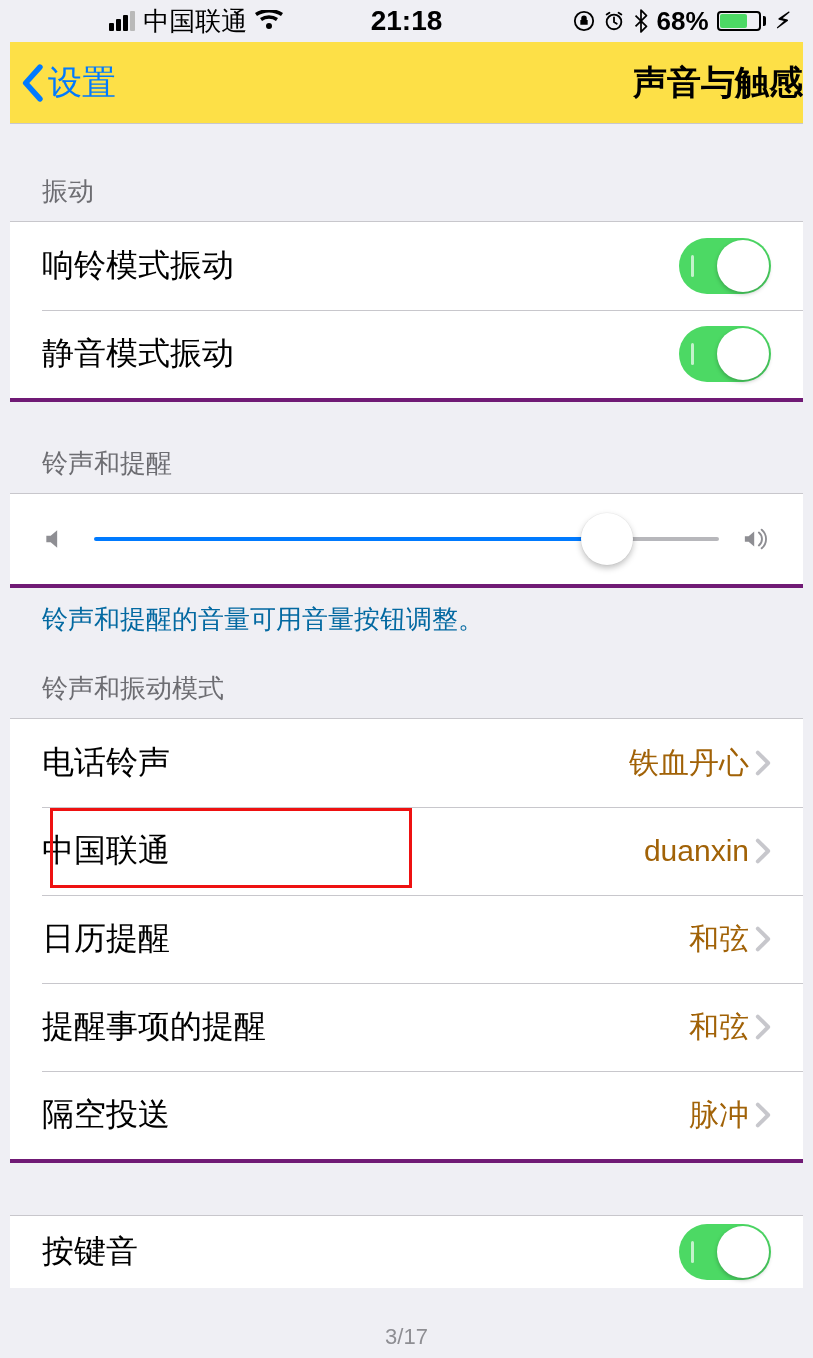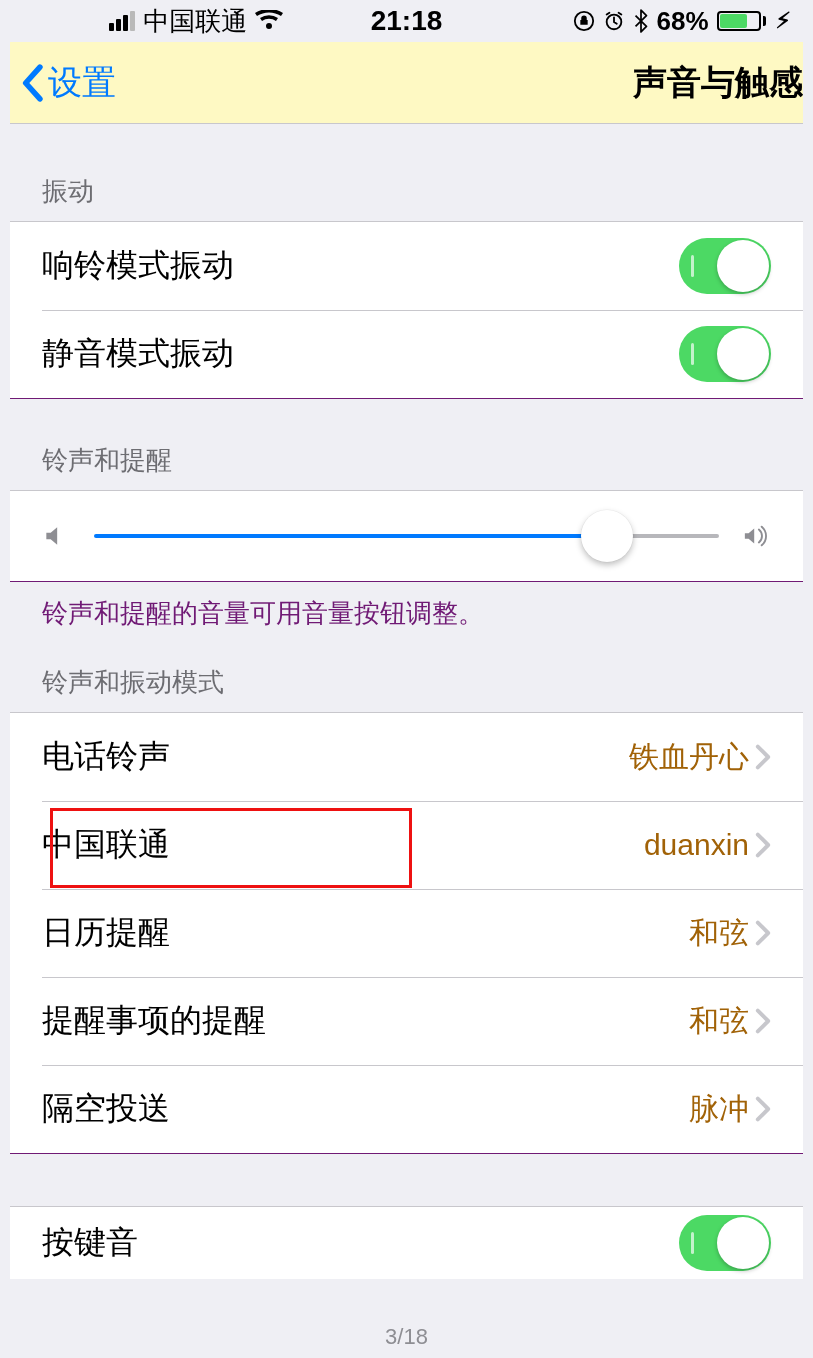--- a/index.html
+++ b/index.html
@@ -52,55 +52,55 @@
   }
   .battery-cap{width:3px;height:10px;background:#000;margin-left:2px;border-radius:0 2px 2px 0;}
   .bolt{font-size:22px;margin-left:2px;}
   .carrier{font-size:26px;}
   .clock{font-size:28px;font-weight:600;}
 
   
   .nav-bar{
     height:82px;
     border-bottom:1px solid #c8c7cc;
-    background:#fef9c3;
+    background:#fde047;
     display:flex;align-items:center;position:relative;
   }
   .nav-back{
     display:flex;align-items:center;color:#007aff;
     font-size:34px;padding-left:10px;cursor:pointer;
   }
   .nav-back svg{margin-right:4px;}
   .nav-title{
     position:absolute;left:0;right:0;text-align:right;
     font-size:34px;font-weight:600;pointer-events:none;
   }
 
   
   .group-header{
     padding: 44px 32px 12px 32px;
     color:#6d6d72;font-size:26px;
   }
   .group-header.first{ padding-top:50px; }
   .group-footer{
     padding: 14px 32px 0 32px;
-    color:#701a75;font-size:26px;
+    color:#0369a1;font-size:26px;
   }
   .cell-group{ background:#fff; }
   .cell{
     display:flex;align-items:center;
     min-height:88px;
     padding:0 32px;
     position:relative;
     font-size:32px;
   }
   .cell + .cell::before{
     content:"";position:absolute;left:32px;right:0;top:0;height:1px;background:#c8c7cc;
   }
-  .cell-group{border-top:1px solid #c8c7cc;border-bottom:1px solid #701a75;}
+  .cell-group{border-top:1px solid #c8c7cc;border-bottom:4px solid #701a75;}
   .cell .label{flex:1;color:#000;}
   .cell .value{color:#a16207;font-size:30px;margin-right:6px;}
   .chevron svg{display:block;}
 
   
   .toggle{
     width:92px;height:56px;border-radius:28px;background:#4cd964;
     position:relative;flex-shrink:0;
   }
   .toggle::before{
@@ -290,14 +290,14 @@
     <div class="cell" style="min-height:72px">
       <span class="label">按键音</span>
       <span class="toggle">
           <span class="knob"></span>
         </span>
     </div>
   </div>
 
   <div class="highlight" style="top:808px;left:40px;width:362px;height:80px"></div>
 
-  <div class="page-indicator">3/18</div>
+  <div class="page-indicator">3/17</div>
 </div>
 
 </body></html>

